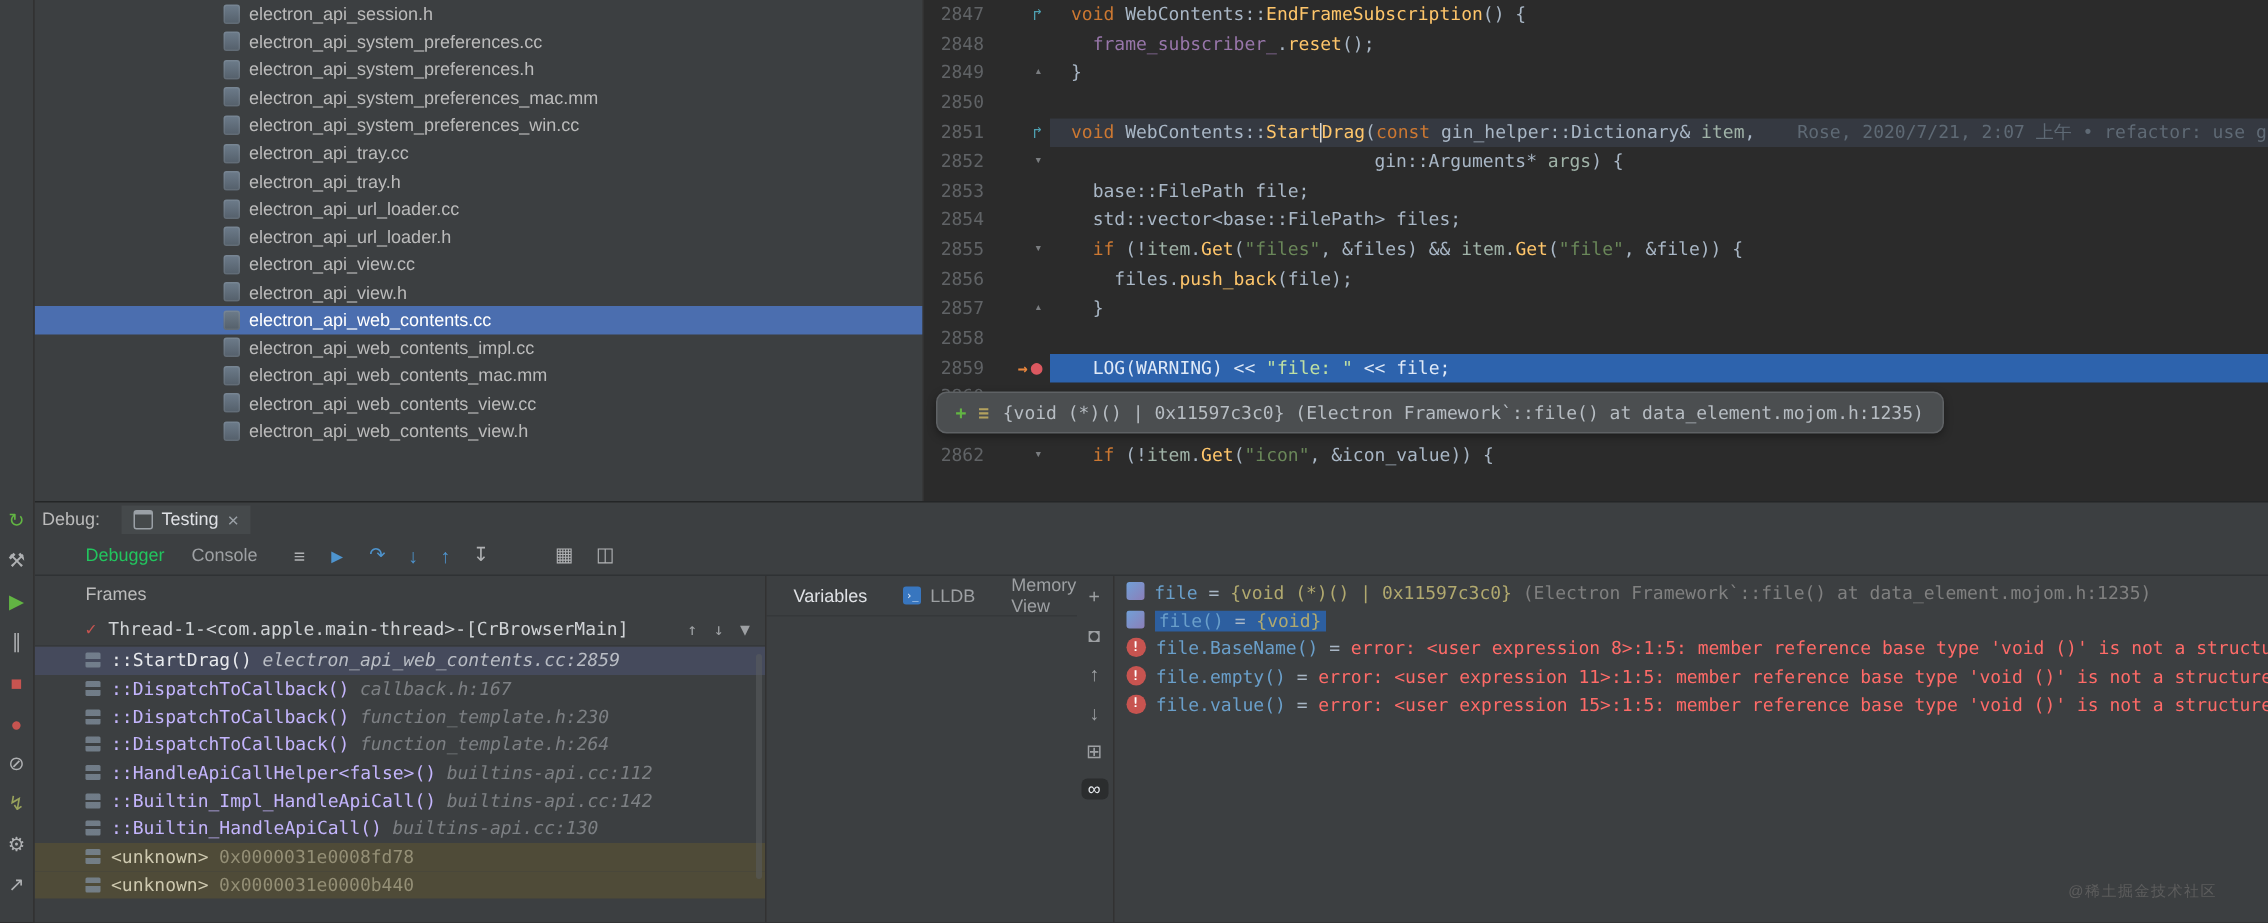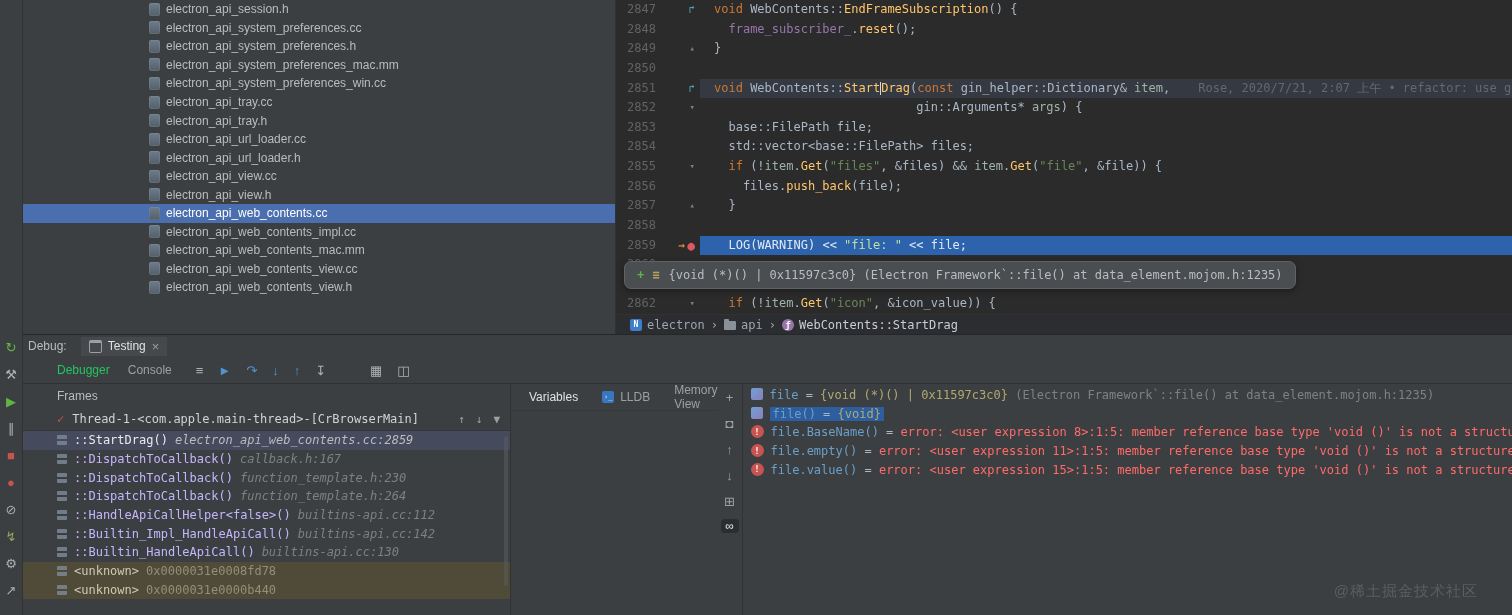--- a/index.html
+++ b/index.html
@@ -19,21 +19,21 @@
   
   .top{display:flex;height:334px;margin-left:23px}
   .tree{width:592px;flex-shrink:0;background:var(--panel-bg,#3c3f41);border-right:1px solid var(--border,#323232);overflow:hidden}
   .tree-row{height:18.55px;display:flex;align-items:center;gap:6px;padding-left:126px;white-space:nowrap}
   .tree-row.selected{background:var(--selection-blue,#4b6eaf)}
   .tree-label{color:#bbbbbb}
   .tree-row.selected .tree-label{color:#ffffff}
   .file-ic{width:11px;height:13px;flex-shrink:0;border-radius:2px;
            background:linear-gradient(#6d7c8b,#545f6a);box-shadow:inset 0 0 0 1px rgba(255,255,255,.08)}
 
-  .editor{flex:1;display:flex;flex-direction:column;background:var(--editor-bg,#2b2b2b);position:relative;overflow:hidden}
+  .editor{flex:1;display:flex;flex-direction:row;background:var(--editor-bg,#2b2b2b);position:relative;overflow:hidden}
   .editor-lines{height:314px}
   .line{display:flex;height:19.625px;line-height:19.625px;white-space:pre;
         font-family:"DejaVu Sans Mono",monospace;font-size:12px}
   .gutter{width:84px;flex-shrink:0;display:flex}
   .lnum{width:40px;text-align:right;color:var(--line-number,#606366)}
   .markers{flex:1;display:flex;align-items:center;justify-content:flex-end;gap:2px;padding-right:5px;font-size:11px}
   .m-exec{color:#e8853c;font-weight:bold}
   .m-bp{color:var(--breakpoint-red,#db5860);font-size:13px}
   .m-ovr{color:#4e9fb0}
   .m-fold{color:#7a7d80;font-size:9px}
@@ -129,21 +129,21 @@
           font-size:9px;font-weight:bold;display:flex;align-items:center;justify-content:center}
   .var-content{display:flex;white-space:pre}
   .var-content.vsel{background:var(--var-selection,#2d5fa0);padding:0 3px}
   .vname{color:#6a9fca}
   .veq{color:#a9b7c6}
   .vval{color:#b1a96f}
   .vdet{color:#808080}
   .verr{color:var(--error-red,#ff6b68)}
 
   .watermark{position:absolute;right:34px;bottom:14px;z-index:20;color:#5d5d5d;
-             font-size:15px;letter-spacing:1px}
+             font-size:10px;letter-spacing:1px}
 </style>
 </head>
 <body>
 
 <div class="rail">
   <div class="rail-icons">
       <span class="rail-ic" style="color: rgb(98, 181, 67);">↻</span>
       <span class="rail-ic" style="color: rgb(175, 177, 179);">⚒</span>
       <span class="rail-ic" style="color: rgb(98, 181, 67);">▶</span>
       <span class="rail-ic" style="color: rgb(175, 177, 179);">∥</span>

